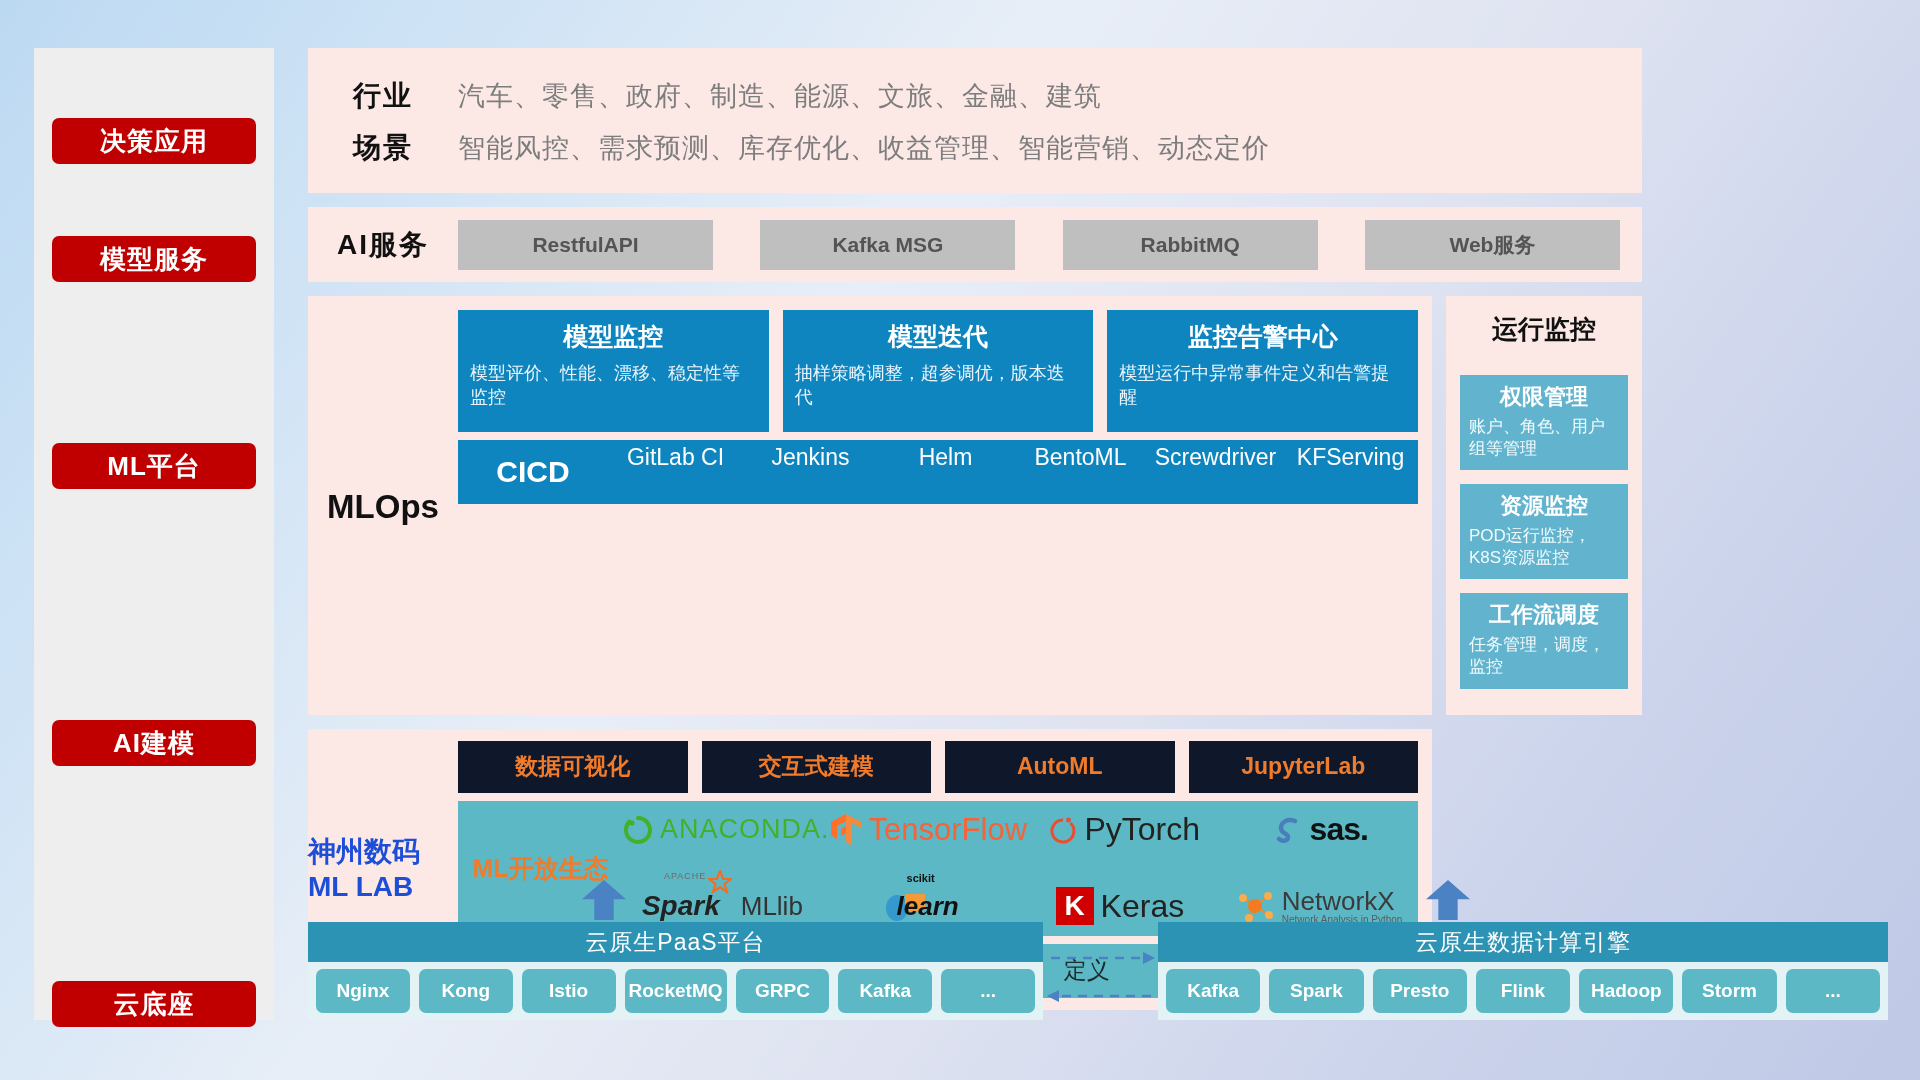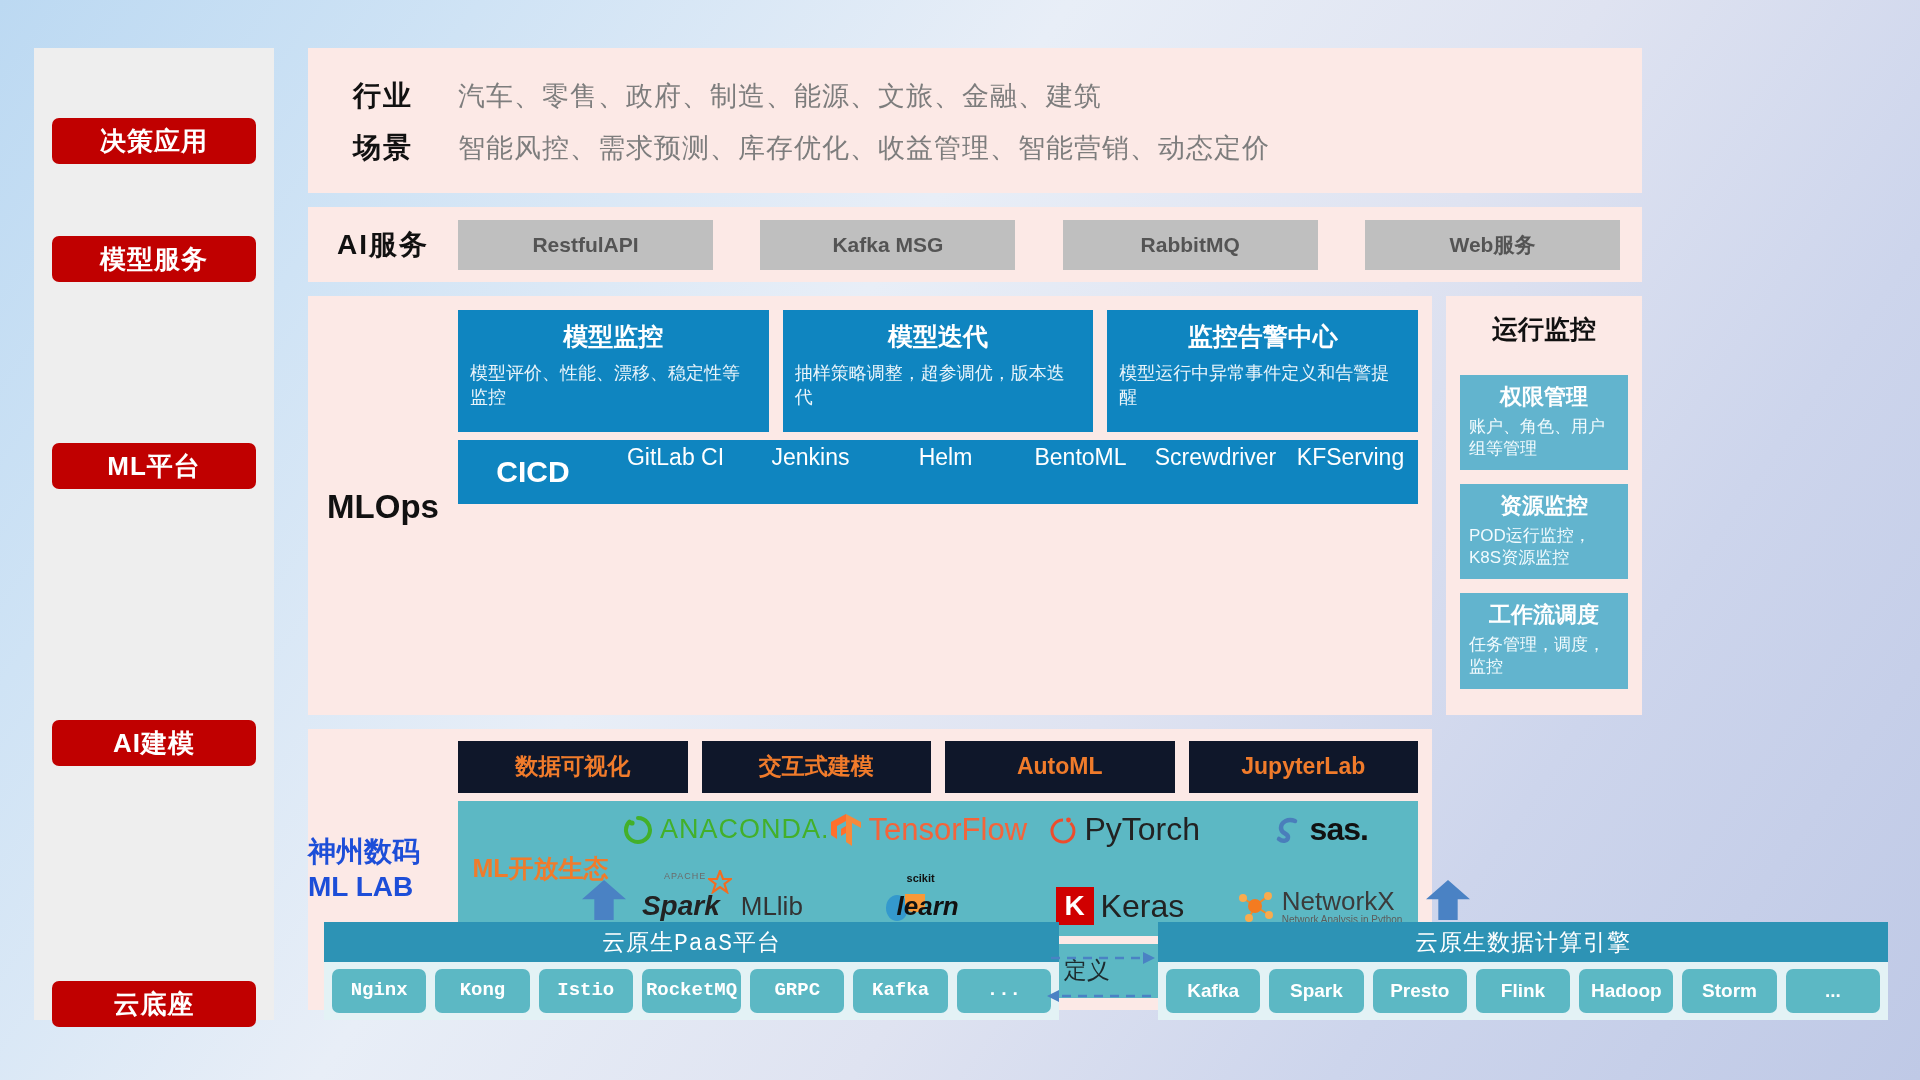--- a/index.html
+++ b/index.html
@@ -336,21 +336,21 @@
           </div>
         </div>
       </div>
       <div class="spacerR"></div>
     </div>
   </div>
 
   <div class="bottom">
 
     <div class="arrow-up" style="position:absolute;left:274px;top:0;"></div>
-    <div class="cloudbox" style="left:16px;width:735px;font-family:Liberation Mono, monospace;">
+    <div class="cloudbox" style="left:0;width:735px;">
       <div class="cloud-title">云原生PaaS平台</div>
       <div class="chips">
         <div class="chip" style="flex:1">Nginx</div>
         <div class="chip" style="flex:1">Kong</div>
         <div class="chip" style="flex:1">Istio</div>
         <div class="chip" style="flex:1">RocketMQ</div>
         <div class="chip" style="flex:1">GRPC</div>
         <div class="chip" style="flex:1">Kafka</div>
         <div class="chip" style="flex:1">...</div>
       </div>

